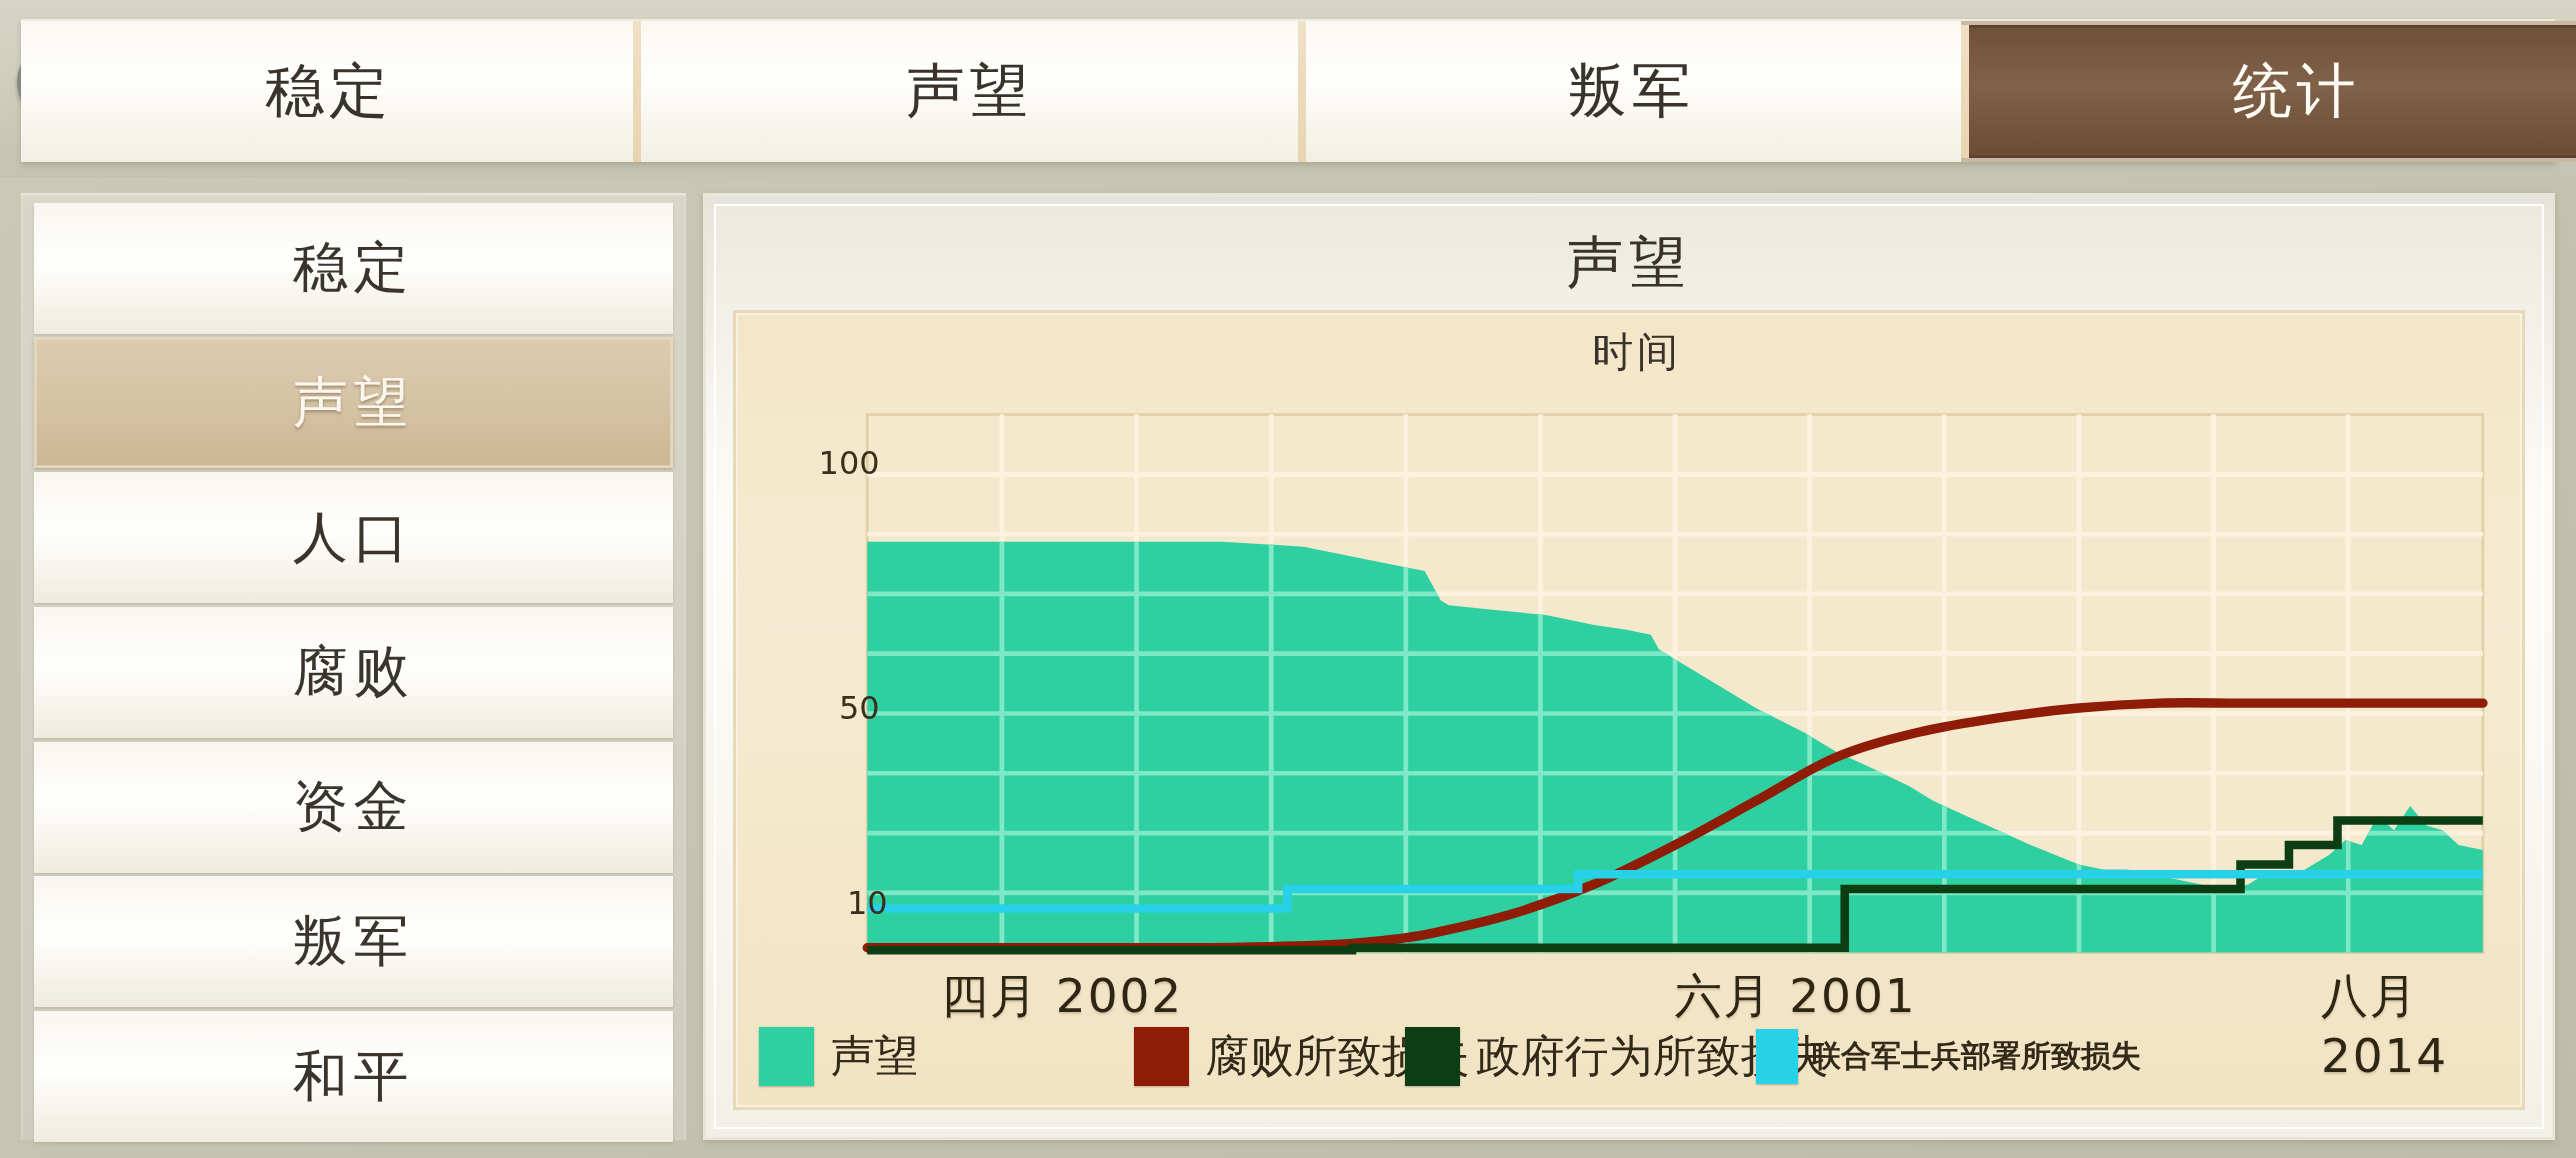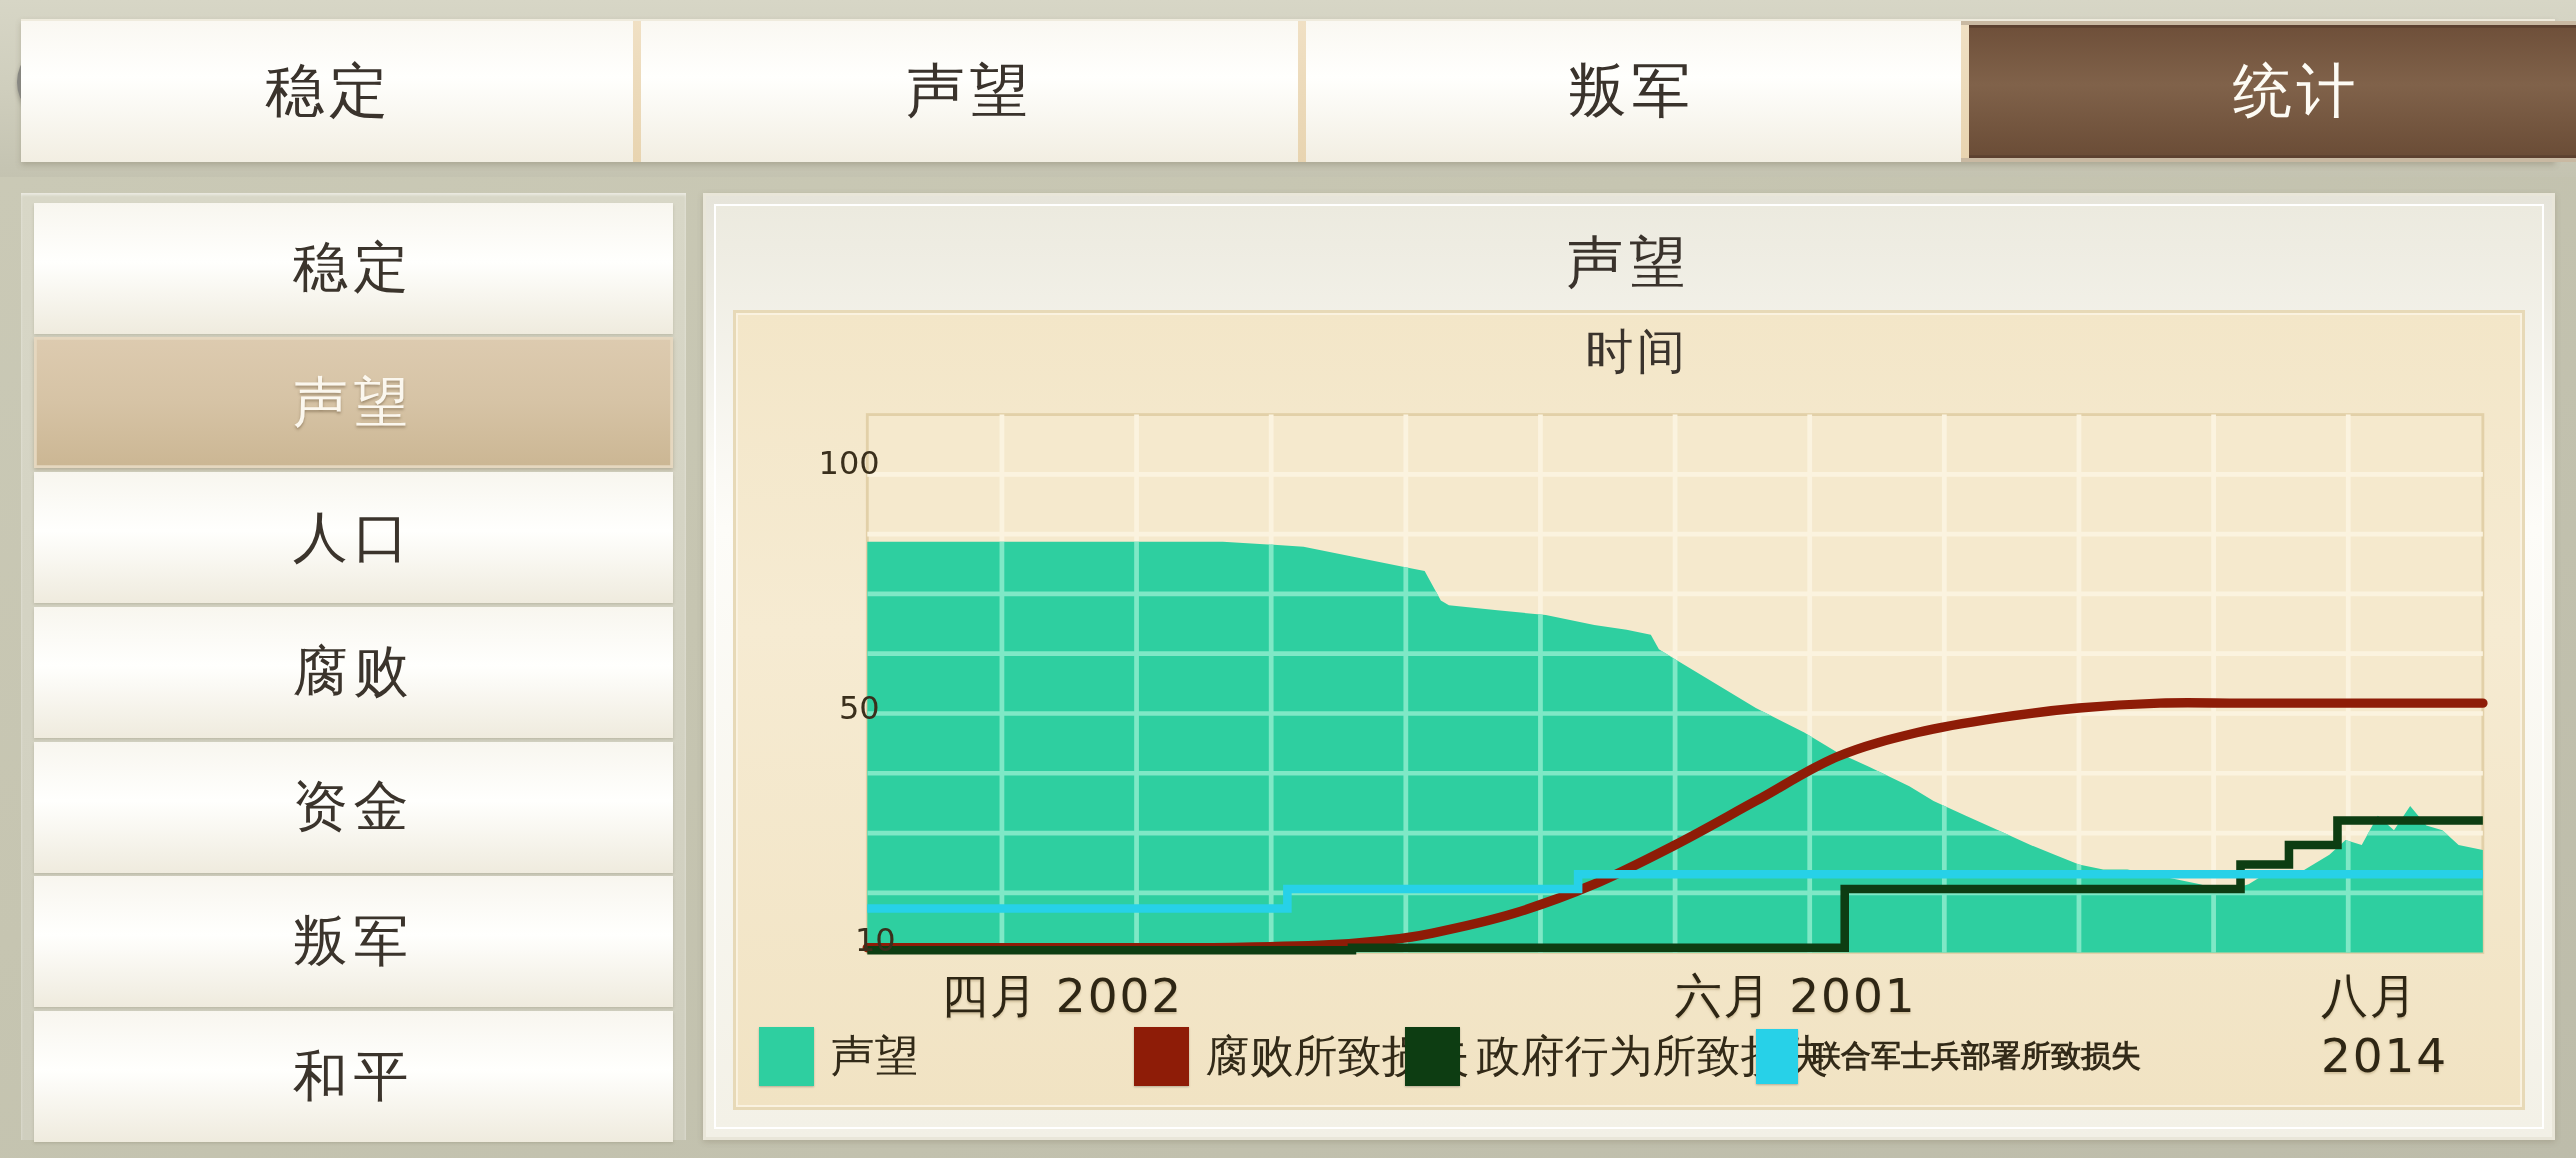--- a/index.html
+++ b/index.html
@@ -95,21 +95,21 @@
   
   .chartbox{
     position:absolute;left:17px;top:104px;right:17px;bottom:17px;
     background:linear-gradient(180deg,#f3e6c8 0%,#f6ebd2 40%,#f1e3c3 100%);
     border:3.8px solid #e7d9b7;box-sizing:border-box;
     box-shadow:inset 0 0 0 1.9px #faf2e0;
   }
   .chart-sub{
     position:absolute;left:16px;right:0;top:11.4px;height:57px;
     display:flex;align-items:center;justify-content:center;
-    font-size:48px;color:#3a332c;letter-spacing:3.8px;
+    font-size:41px;color:#3a332c;letter-spacing:3.8px;
   }
   .plotwrap{position:absolute;left:0;top:0;right:0;bottom:0;}
   .ylabel{
     position:absolute;text-align:right;width:133px;
     font-size:32px;color:#3a2f1c;
     transform:translateY(-50%);
     padding-left:11px;
   }
   .xlabel{
     position:absolute;font-size:47px;color:#2e2614;letter-spacing:1.9px;
@@ -228,21 +228,21 @@
               <line x1="1553" y1="108" x2="1553" y2="680" stroke="#7fe8c6" stroke-width="5" clip-path="url(#areaclip)"></line>
               <line x1="1694.5" y1="108" x2="1694.5" y2="680" stroke="#7fe8c6" stroke-width="5" clip-path="url(#areaclip)"></line>
               <path d="M138.0,674.8 C166.3,674.8 251.2,674.8 307.8,674.8 C364.4,674.8 426.7,675.2 477.6,674.8 C528.5,674.4 579.5,673.5 613.4,672.2 C647.4,670.9 661.6,669.2 681.4,667.0 C701.2,664.8 709.7,664.0 732.3,659.2 C754.9,654.4 788.9,647.1 817.2,638.4 C845.5,629.7 873.8,619.3 902.1,607.2 C930.4,595.1 958.7,580.3 987.0,565.6 C1015.3,550.9 1043.6,534.4 1071.9,518.8 C1100.2,503.2 1128.5,484.1 1156.8,472.0 C1185.1,459.9 1213.4,452.9 1241.7,446.0 C1270.0,439.1 1298.3,434.7 1326.6,430.4 C1354.9,426.1 1383.2,422.6 1411.5,420.0 C1439.8,417.4 1468.1,415.7 1496.4,414.8 C1524.7,413.9 1553.0,414.8 1581.3,414.8 C1609.6,414.8 1637.9,414.8 1666.2,414.8 C1694.5,414.8 1722.8,414.8 1751.1,414.8 C1779.4,414.8 1821.8,414.8 1836.0,414.8" fill="none" stroke="#8e1c07" stroke-width="10" stroke-linecap="round"></path>
               <path d="M138.0,677.4 L596.5,677.4 L596.5,677.4 L647.4,677.4 L647.4,674.8 L689.9,674.8 L689.9,674.8 L698.3,674.8 L698.3,674.8 L1156.8,674.8 L1156.8,674.8 L1165.3,674.8 L1165.3,612.4 L1572.8,612.4 L1572.8,612.4 L1581.3,612.4 L1581.3,586.4 L1623.8,586.4 L1623.8,586.4 L1632.2,586.4 L1632.2,565.6 L1674.7,565.6 L1674.7,565.6 L1683.2,565.6 L1683.2,539.6 L1836.0,539.6 L1836.0,539.6" fill="none" stroke="#0d3d12" stroke-width="9"></path>
               <path d="M138.0,633.2 L571.0,633.2 L571.0,633.2 L579.5,633.2 L579.5,612.4 L876.6,612.4 L876.6,612.4 L885.1,612.4 L885.1,596.8 L1836.0,596.8 L1836.0,596.8" fill="none" stroke="#27d1e8" stroke-width="9"></path>
             </svg>
         </div>
         <div id="yticks">
             <div class="ylabel" style="left: 0px; top: 18.9349%;">100</div>
             <div class="ylabel" style="left: 0px; top: 49.7041%; text-align: right;">50</div>
-            <div class="ylabel" style="left: 16px; top: 74.3195%; margin-top: 37px;">10</div>
+            <div class="ylabel" style="left: 8px; top: 74.3195%;">10</div>
           </div>
         <div id="xticks">
             <div class="xlabel" style="left: 9.15655%; top: 82.1302%; margin-left: 42px;">四月 2002</div>
             <div class="xlabel" style="left: 52.5559%; top: 82.1302%;">六月 2001</div>
             <div class="xlabel" style="left: 88.722%; top: 82.1302%;">八月 2014</div>
           </div>
         <div class="legend" id="legend">
             <div class="lg" style="position: absolute; left: 0px;">
               <div class="lg-sw" style="background: rgb(46, 207, 160);"></div>
               <div class="lg-tx">声望</div>

